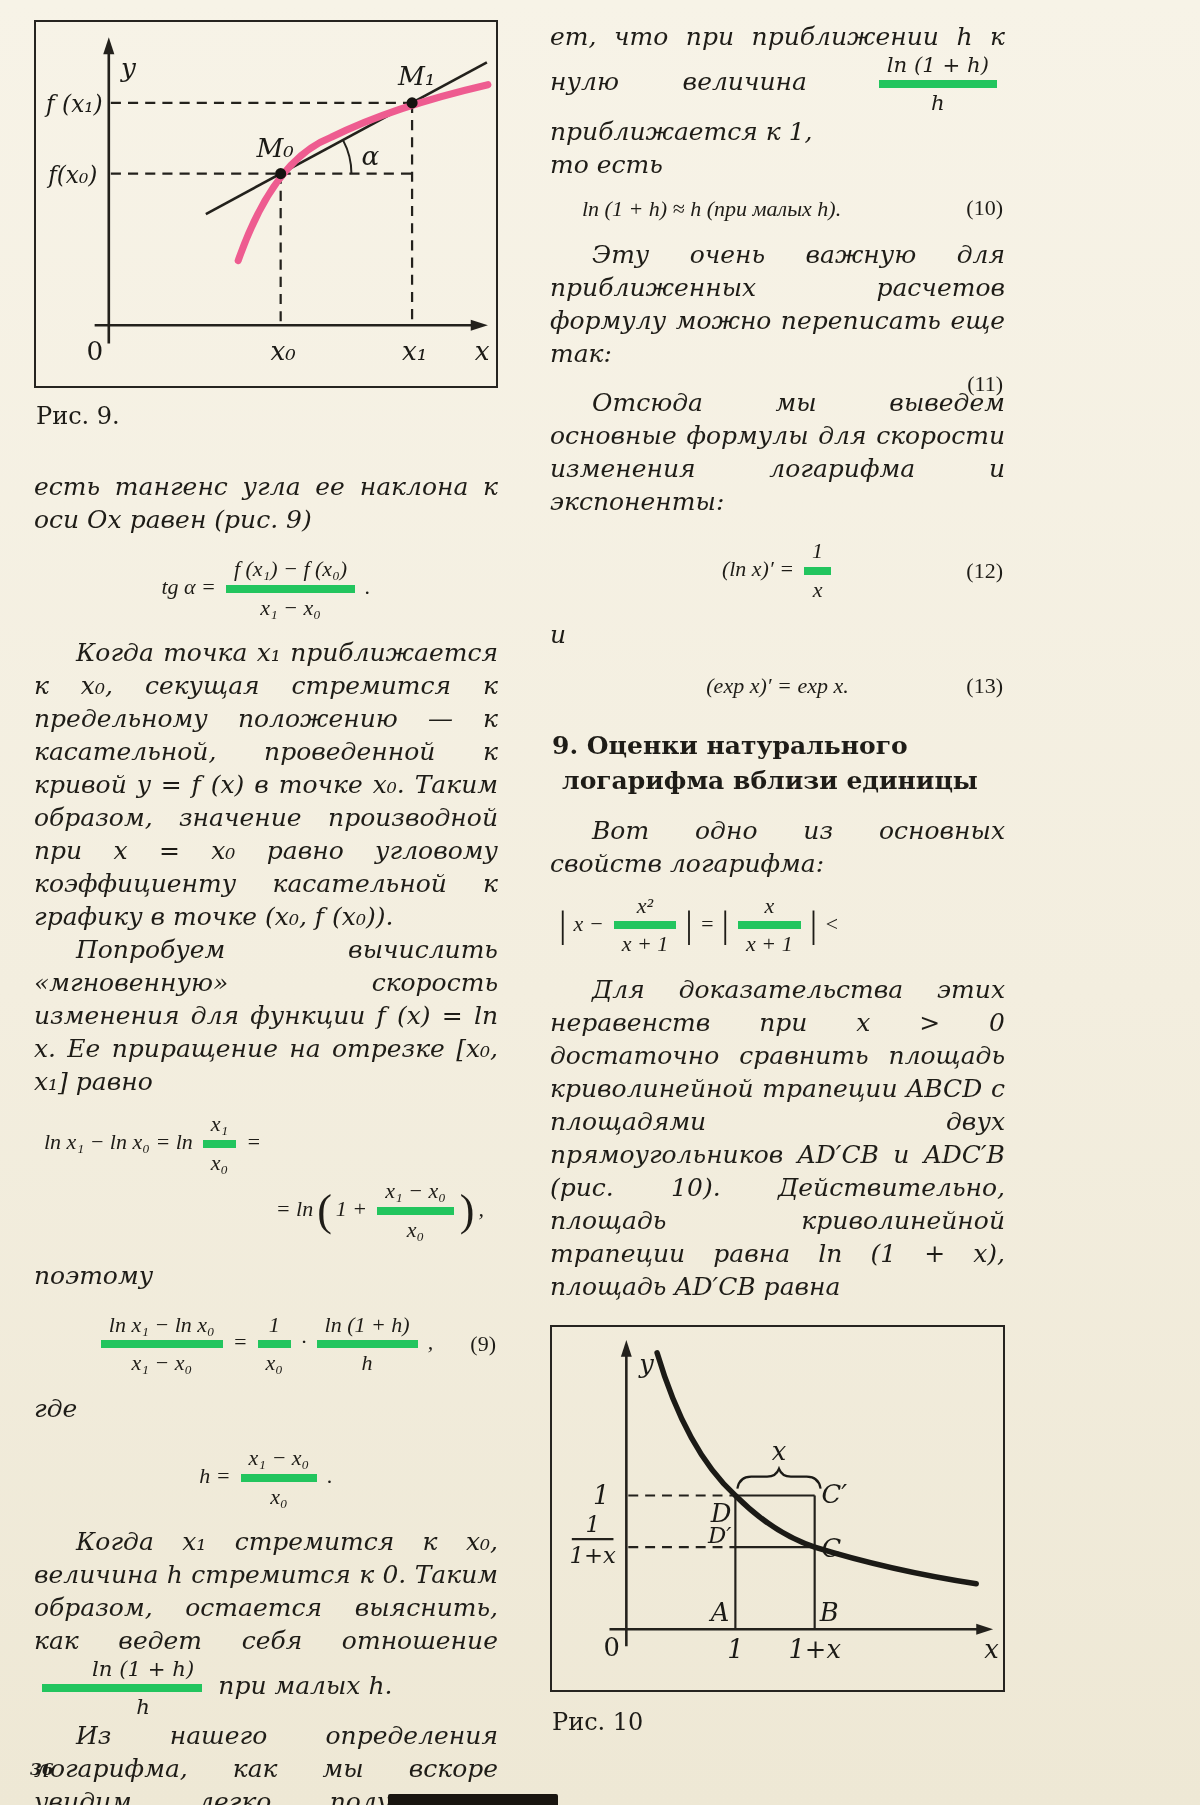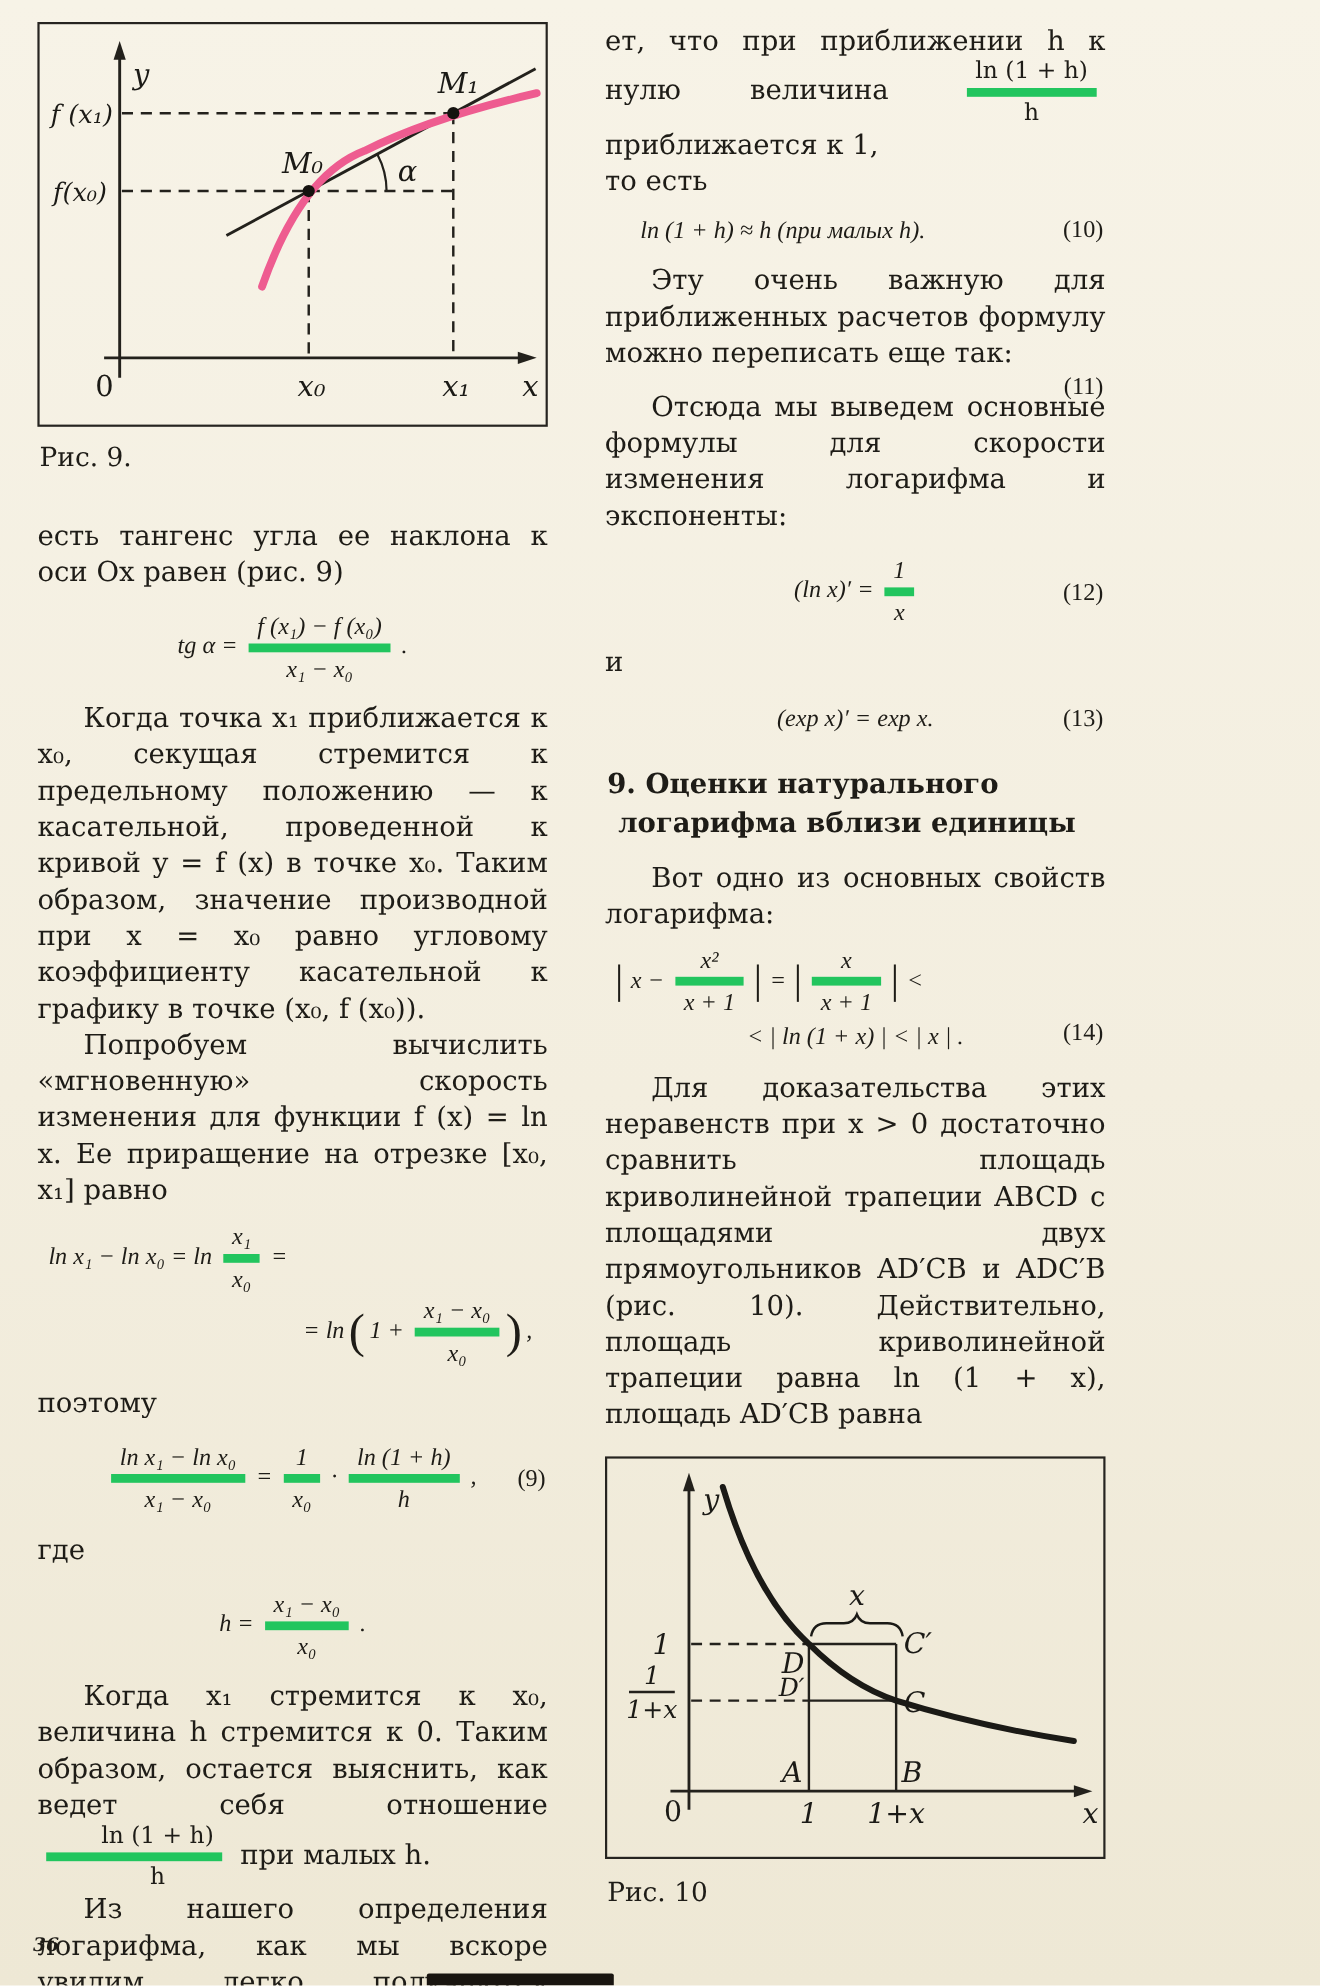--- a/index.html
+++ b/index.html
@@ -9,21 +9,21 @@
     background:linear-gradient(180deg,#f7f3e7 0%, #f3eedf 55%, #eee8d5 100%);
     font-family:"DejaVu Serif","Liberation Serif",serif;
     color:#1e1c17;
     overflow:hidden;
   }
   .page { position:relative; width:1200px; height:1805px; }
   .cols { display:flex; gap:52px; padding:20px 0 0 34px; }
   .col-left  { width:464px; flex:0 0 464px; }
   .col-right { width:455px; flex:0 0 455px; }
 
-  .para { font-size:25px; line-height:33px; text-align:justify; }
+  .para { font-size:25px; line-height:33px; text-align:justify;font-style:italic; }
   .para.ind { text-indent:42px; }
   .solo { text-align:left; }
 
   .figbox { border:2.5px solid #262420; background:transparent; }
   .figbox svg { display:block; width:100%; height:auto; }
   .figcap { font-size:24px; margin:14px 2px 40px 2px; }
   .figcap10 { margin:16px 2px 0 2px; }
 
   
   .formula { position:relative; font-size:22px; font-style:italic; line-height:1.25;
@@ -196,24 +196,20 @@
         <span>9. Оценки натурального</span><br>
         <span class="l2">логарифма вблизи единицы</span>
       </h3>
 
       <p class="para ind">Вот одно из основных свойств логарифма:</p>
 
       <div class="formula">
         <div class="fline fl-left">
           <span class="vbar">|</span><span class="fpart">x −</span><span class="frac"><span class="num">x²</span><span class="den">x + 1</span></span><span class="vbar">|</span><span class="fpart">=</span><span class="vbar">|</span><span class="frac"><span class="num">x</span><span class="den">x + 1</span></span><span class="vbar">|</span><span class="fpart">&lt;</span>
         </div>
-        <div class="fline fl-center">
-          <span class="fpart">&lt; | ln (1 + x) | &lt; | x | .</span>
-          <span class="ftag2">(14)</span>
-        </div>
       </div>
 
       <p class="para ind">Для доказательства этих неравенств при x &gt; 0 достаточно сравнить площадь криволинейной трапеции ABCD с площадями двух прямоугольников AD′CB и ADC′B (рис. 10). Действительно, площадь криволинейной трапеции равна ln (1 + x), площадь AD′CB равна</p>
 
       <div class="figbox" style="margin-top:22px;">
         <svg class="fsvg" viewBox="0 0 455 366">
           <g>
             <line class="axis" x1="75" y1="322" x2="75" y2="24"></line>
             <polygon class="arrowhead" points="75,13 69.5,30 80.5,30"></polygon>
             <line class="axis" x1="58" y1="305" x2="435" y2="305"></line>

